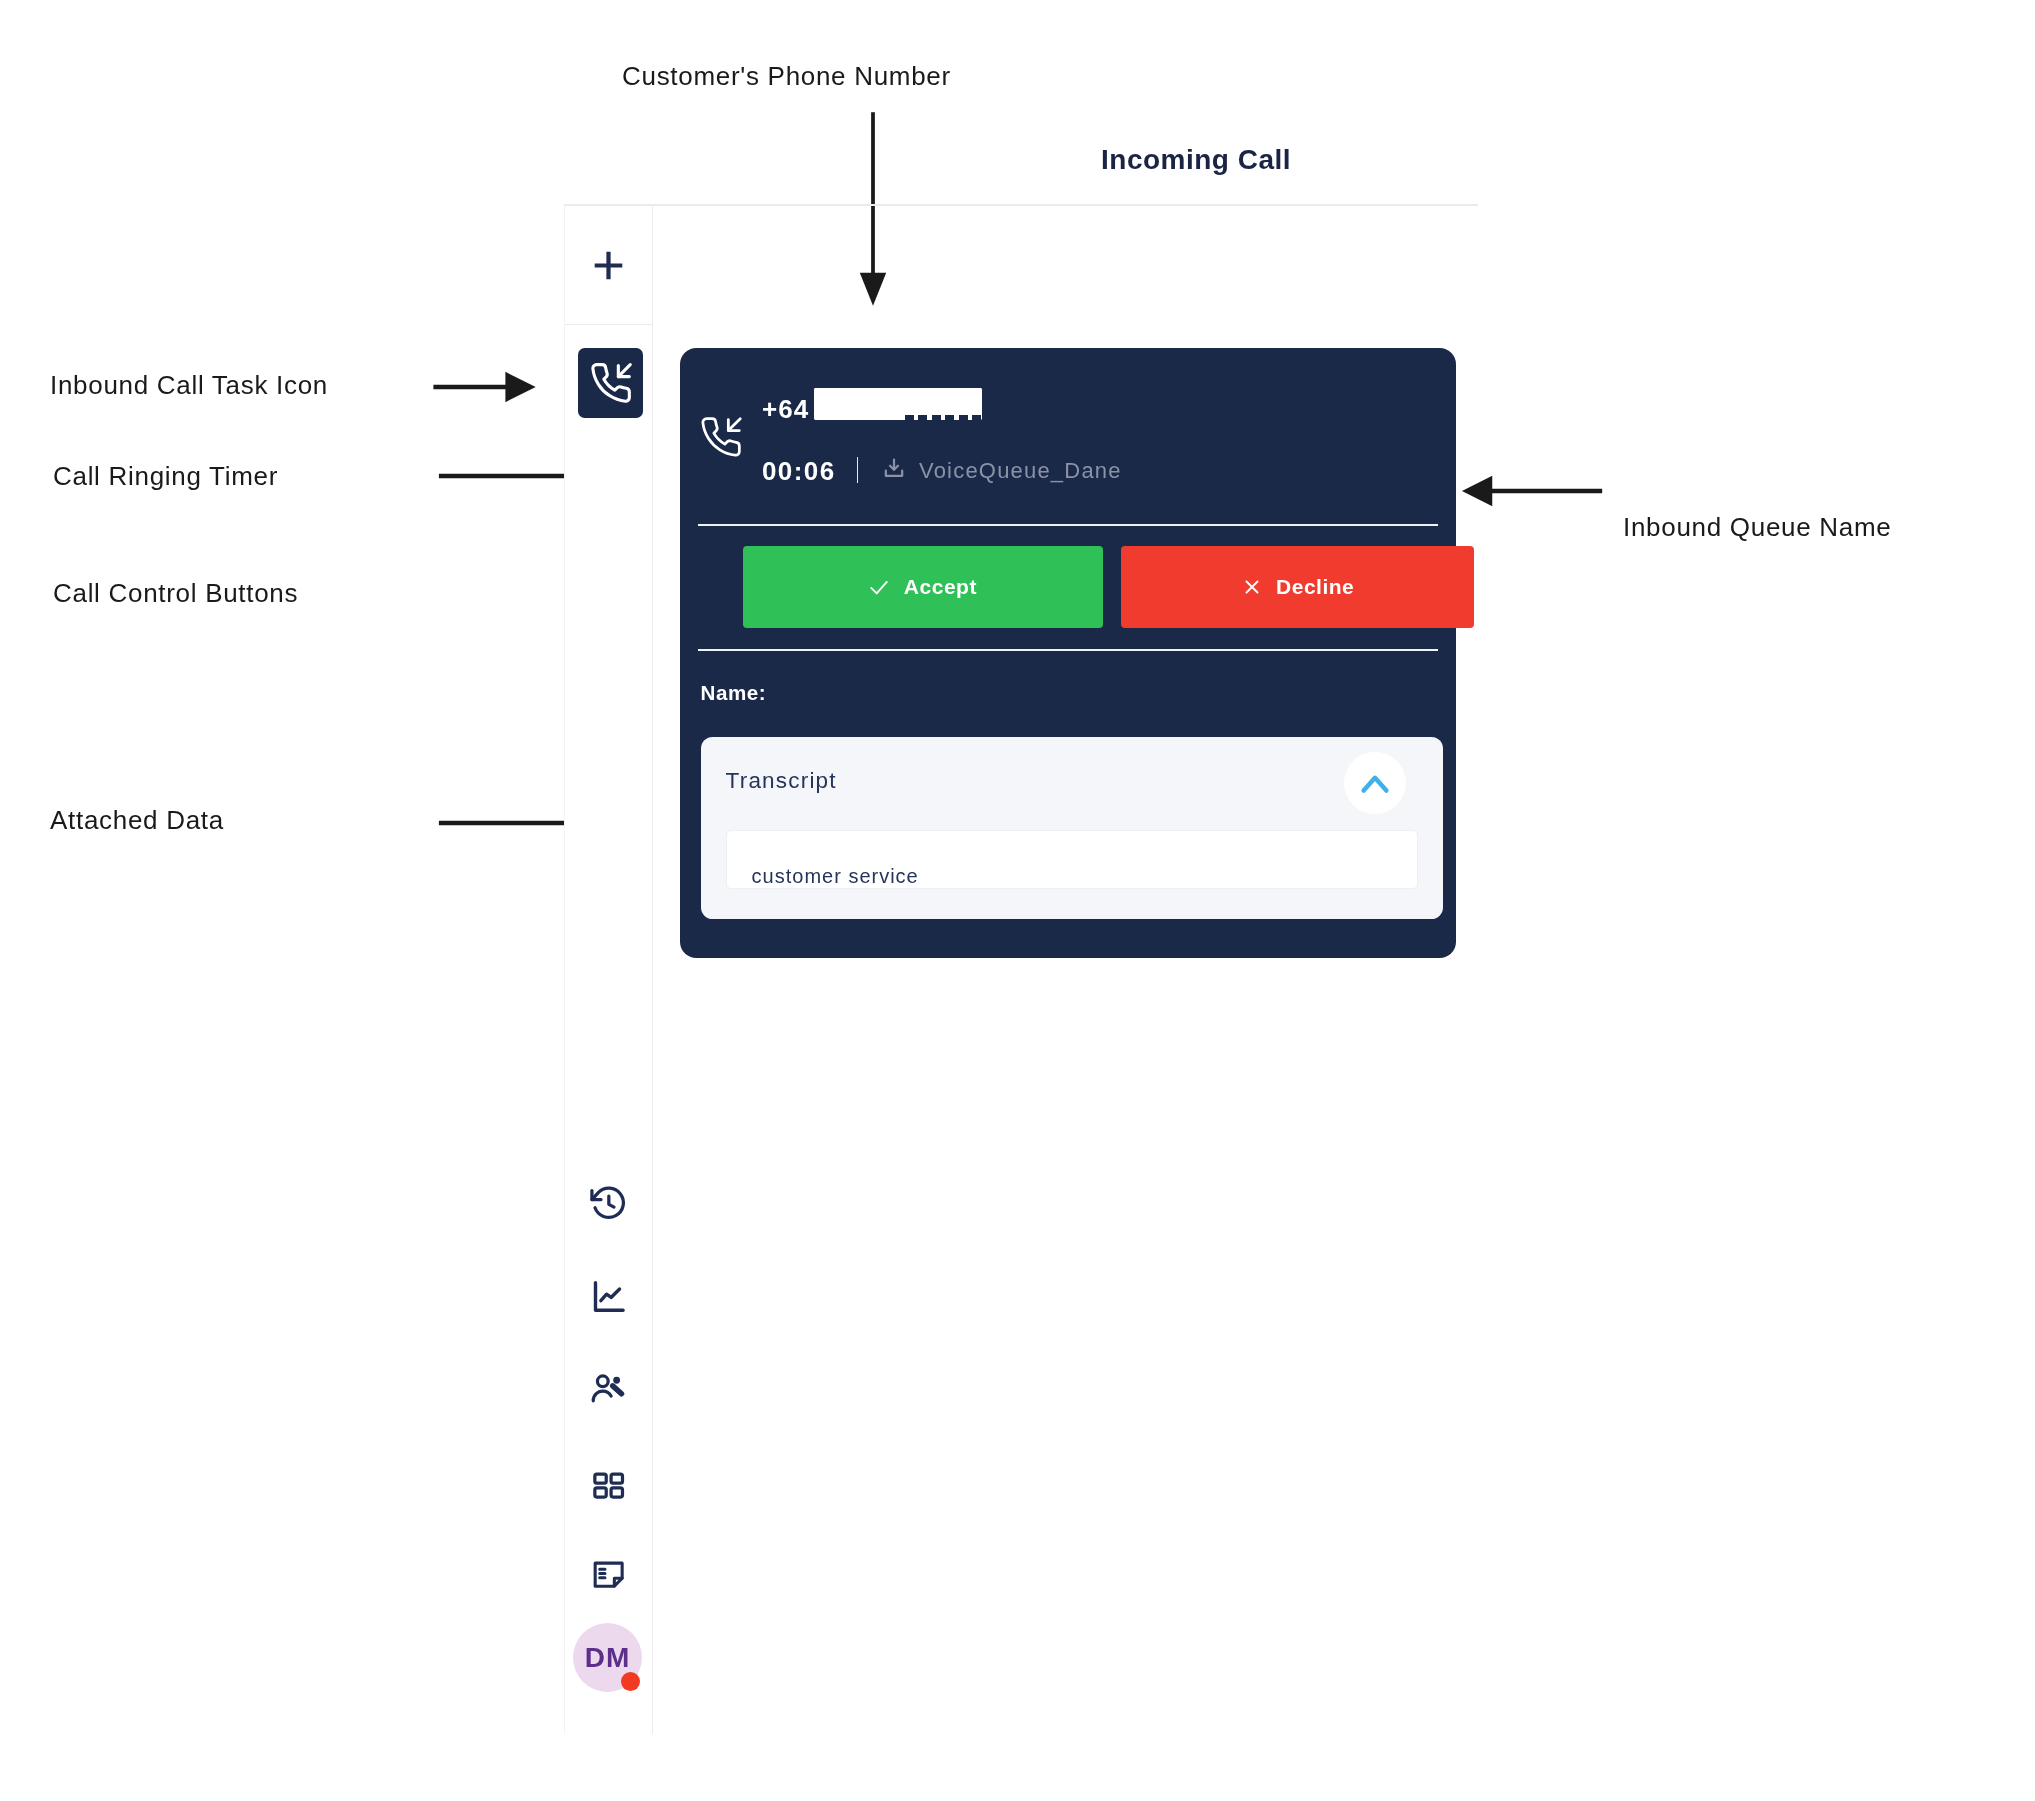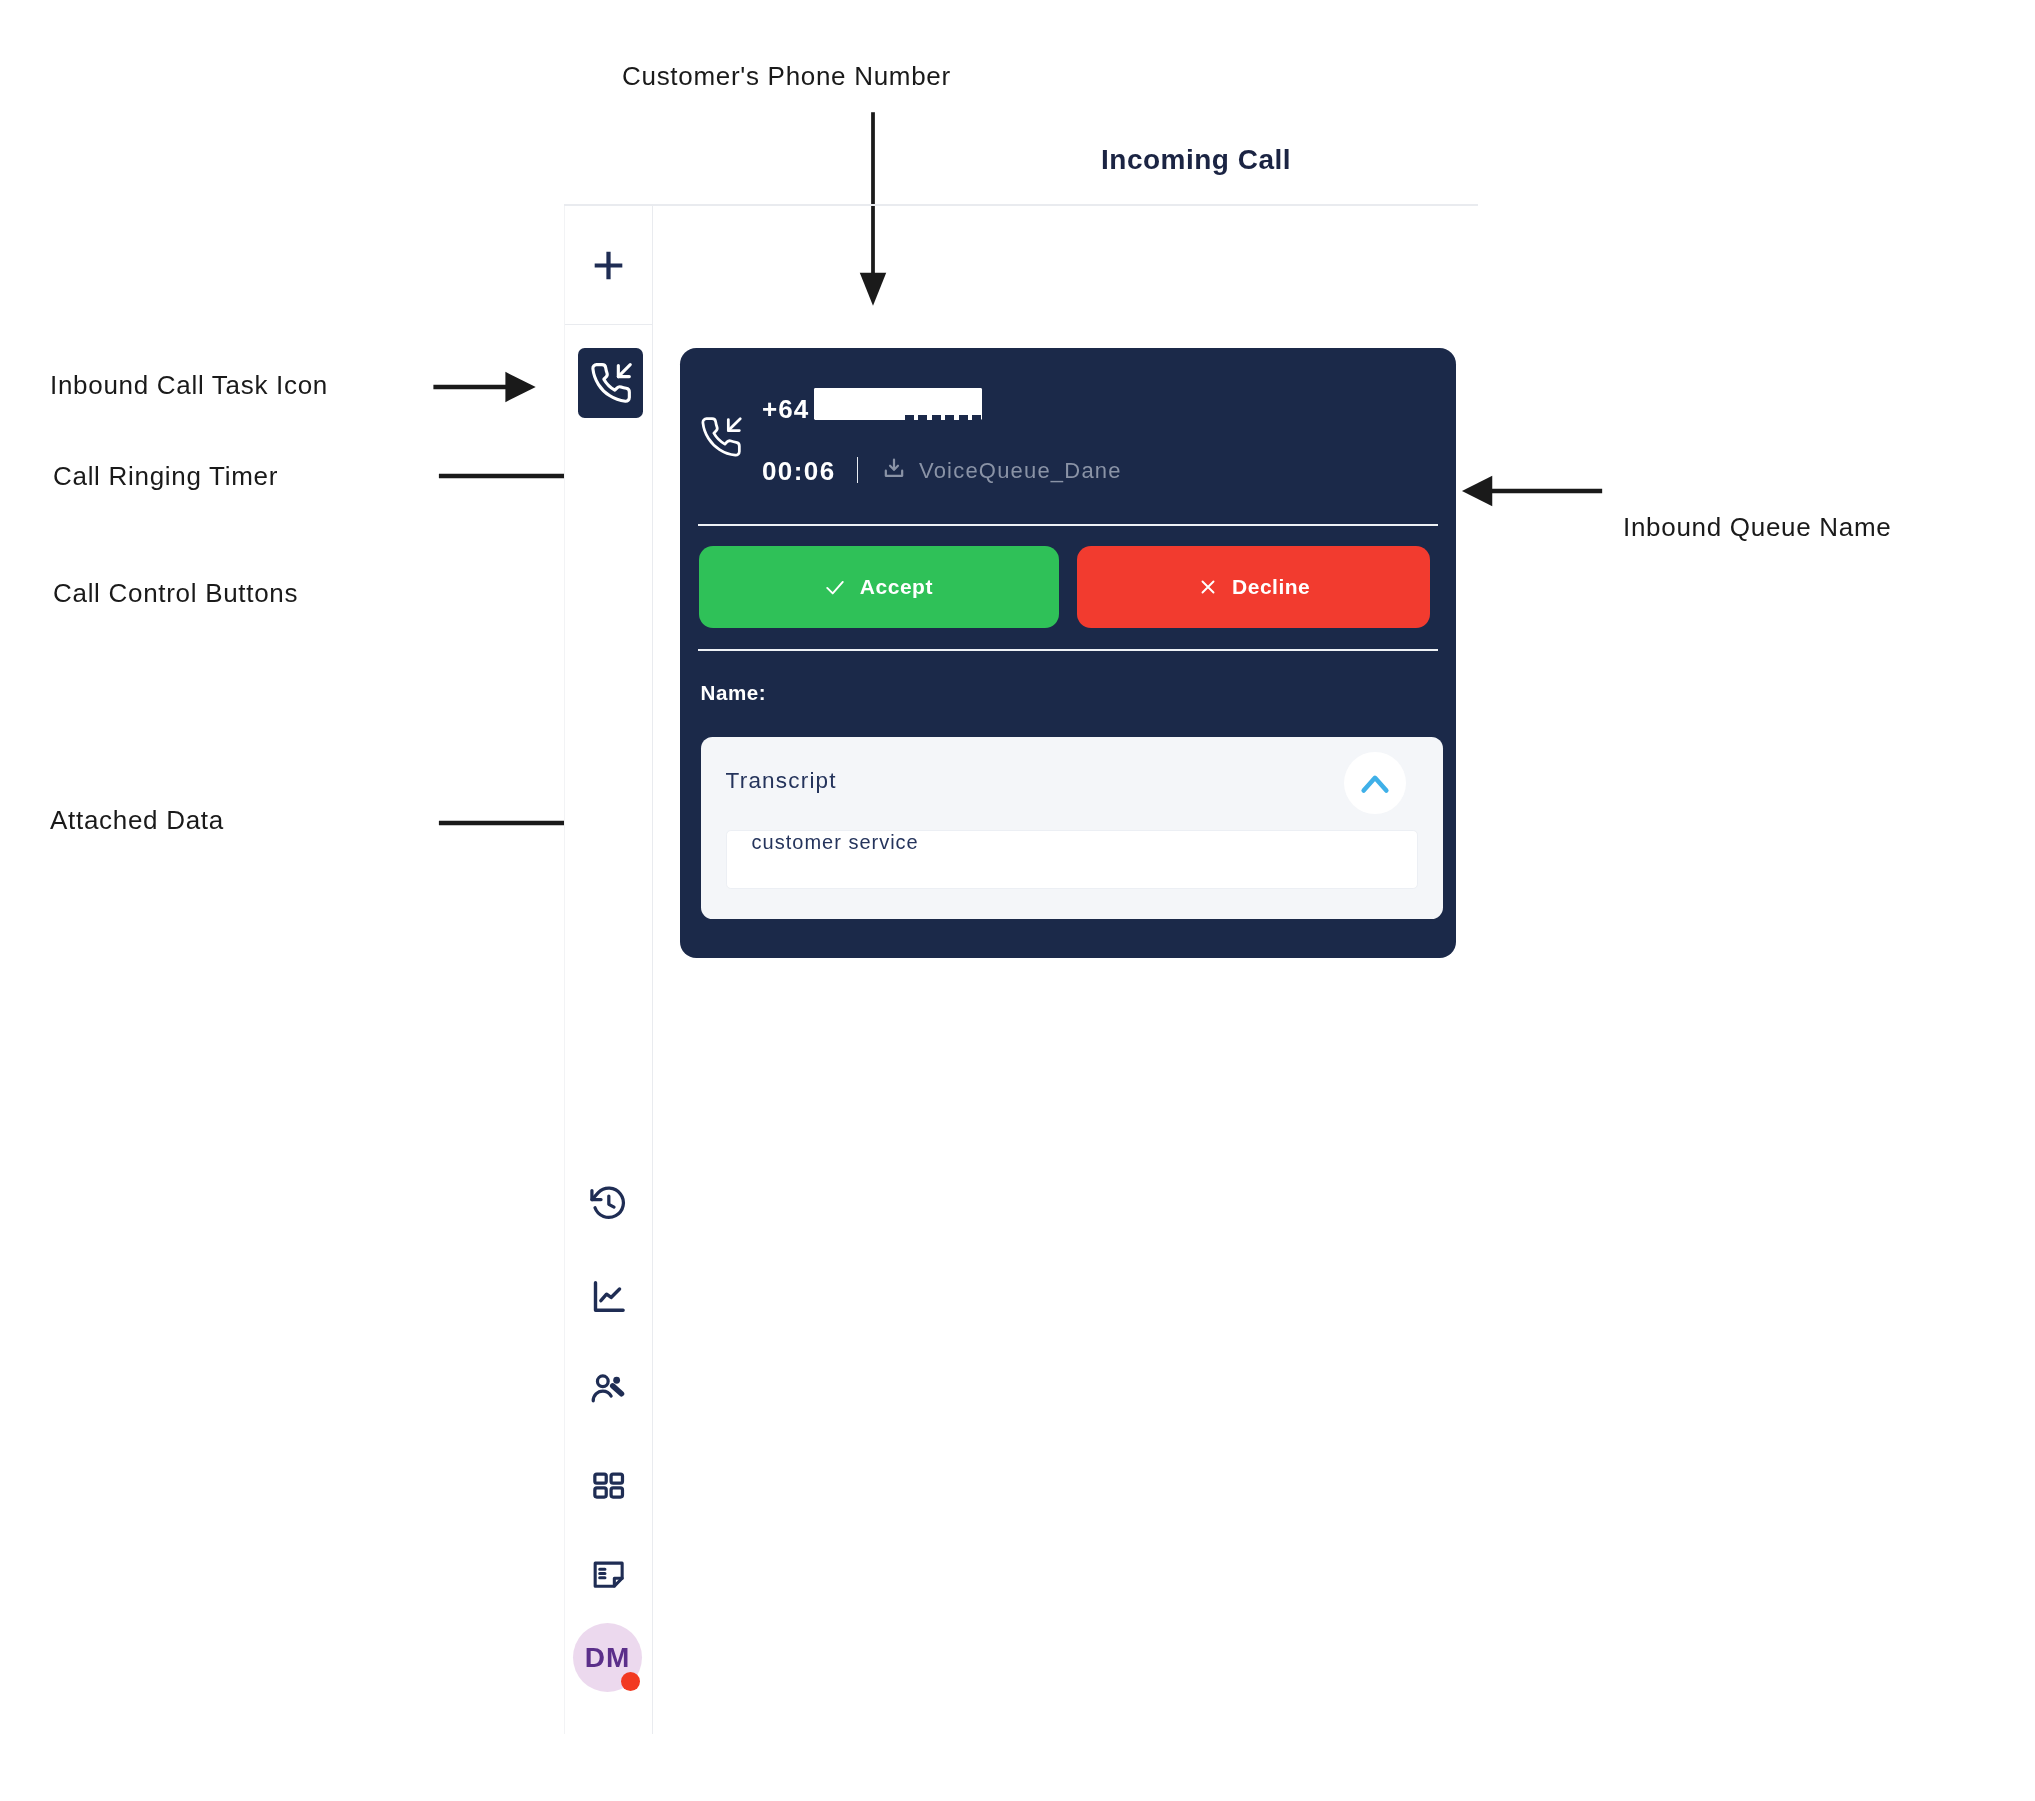--- a/index.html
+++ b/index.html
@@ -57,30 +57,30 @@
   #phone-prefix{position:absolute;left:82px;top:46px;font-size:26px;font-weight:bold;letter-spacing:1px;}
   #redaction{position:absolute;left:134px;top:40px;width:168px;height:32px;background:#fff;border-radius:1.4px;}
   .digit-dash{position:absolute;top:27px;width:8.6px;height:4.8px;background:var(--navy);}
   #timer{position:absolute;left:82px;top:108px;font-size:26px;font-weight:600;letter-spacing:1.4px;}
   #timer-sep{position:absolute;left:177px;top:109px;width:1.4px;height:26px;background:#e8ecf2;}
   #queue-dl-icon{position:absolute;left:200px;top:107px;width:28px;height:28px;color:var(--muted);}
   #queue-name{position:absolute;left:239px;top:110px;font-size:22px;letter-spacing:1.2px;color:var(--muted);}
   .card-divider{position:absolute;left:18px;width:740px;height:1.9px;background:#eef1f5;}
   #card-div-1{top:176px;}
   #card-div-2{top:301px;}
-  .cta{position:absolute;top:198px;height:82px;border:none;border-radius:14px;display:flex;align-items:center;justify-content:center;gap:13.4px;color:#fff;font-family:"Liberation Sans",sans-serif;font-size:21px;font-weight:bold;letter-spacing:0.5px;cursor:pointer;}
+  .cta{position:absolute;top:198px;height:82px;border:none;border-radius:4px;display:flex;align-items:center;justify-content:center;gap:13.4px;color:#fff;font-family:"Liberation Sans",sans-serif;font-size:21px;font-weight:bold;letter-spacing:0.5px;cursor:pointer;margin-left:44px;}
   #accept-btn{left:18.7px;width:360px;background:var(--green);}
   #decline-btn{left:397px;width:353px;background:var(--red);}
   .cta svg{width:22px;height:22px;}
   #name-label{position:absolute;left:20.6px;top:333px;font-size:20.6px;font-weight:bold;letter-spacing:0.5px;}
   #transcript-panel{position:absolute;left:20.6px;top:389px;width:742px;height:182px;background:var(--panel);border-radius:11.5px;color:var(--darktext);}
   #transcript-title{position:absolute;left:25px;top:31px;font-size:22.5px;letter-spacing:1.2px;}
   #collapse-wrap{position:absolute;left:643px;top:15.3px;width:62px;height:62px;border-radius:50%;background:#fff;display:flex;align-items:center;justify-content:center;cursor:pointer;}
   #collapse-wrap svg{width:34px;height:23px;color:var(--blue);}
-  #transcript-valuebox{position:absolute;left:25px;top:93px;width:692px;height:59px;background:#fff;border:0.5px solid #eceff4;border-radius:4.8px;display:flex;align-items:flex-start;}
+  #transcript-valuebox{position:absolute;left:25px;top:93px;width:692px;height:59px;background:#fff;border:0.5px solid #eceff4;border-radius:4.8px;display:flex;align-items:flex-end;}
   #transcript-value{margin-left:25px;font-size:20px;letter-spacing:1px;color:var(--darktext);}
 </style>
 </head>
 <body>
 
 <div id="canvas">
 
   <div class="abs ann" id="ann-customer-phone">Customer's Phone Number</div>
   <div class="abs ann" id="ann-inbound-task">Inbound Call Task Icon</div>
   <div class="abs ann" id="ann-ringing-timer">Call Ringing Timer</div>

